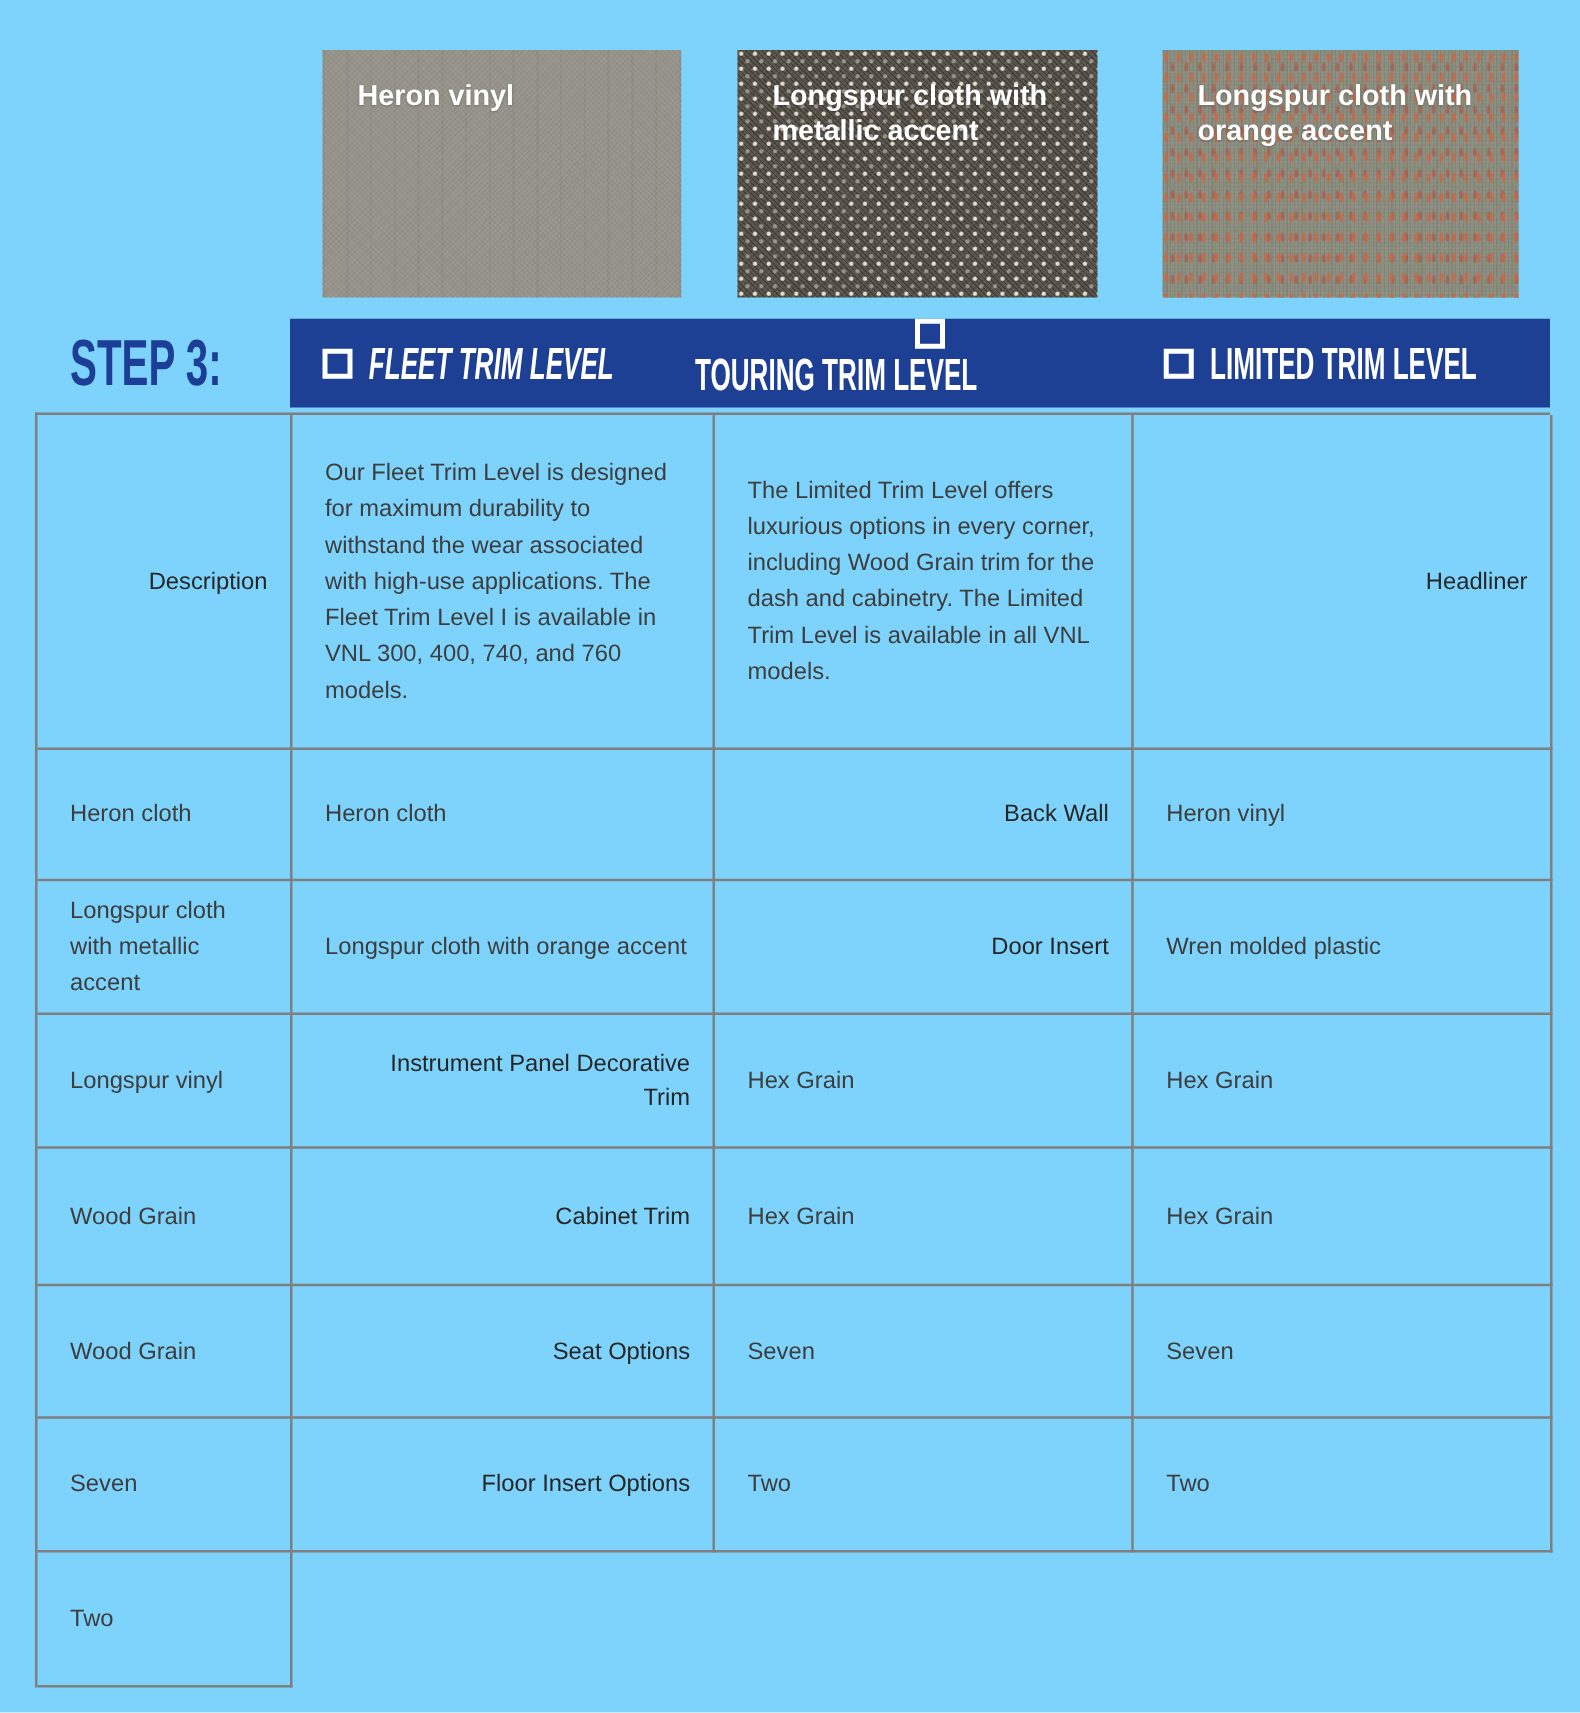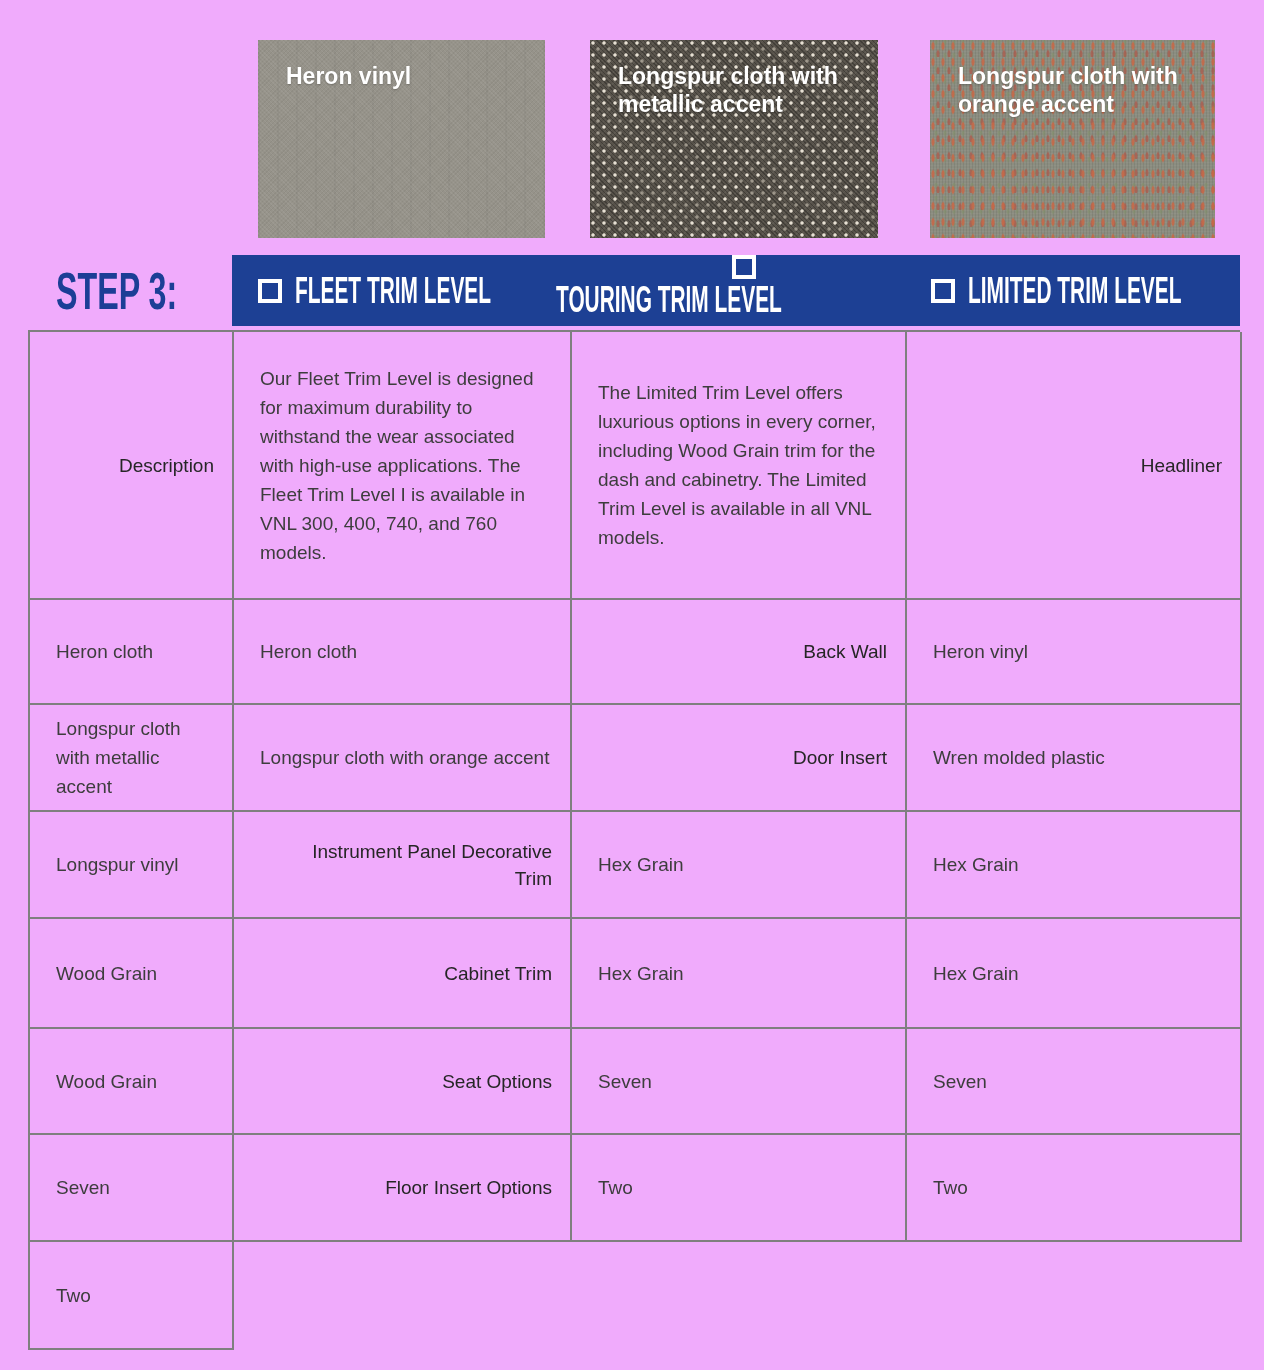--- a/index.html
+++ b/index.html
@@ -1,21 +1,21 @@
 <!DOCTYPE html>
 <html><head>
 <meta charset="utf-8">
 <style>
   * { margin:0; padding:0; box-sizing:border-box; }
   html,body { background:#ffffff; }
   body { font-family:"Liberation Sans", sans-serif; }
   .page {
     position:relative;
     width:1264px; height:1370px;
-    background:#f0abfc;
+    background:#7dd3fc;
     overflow:hidden;
   }
 
   
   .swatch { position:absolute; top:40px; height:198px; }
   .swatch-label {
     position:absolute; left:28px; top:22px;
     color:#ffffff; font-weight:bold; font-size:23px; line-height:28px;
     white-space:pre-line;
     text-shadow:0 1px 2px rgba(0,0,0,.25);
@@ -58,21 +58,21 @@
     transform:scaleX(.62); transform-origin:left center;
     white-space:nowrap; letter-spacing:0px;
   }
 
   
   .header-bar {
     position:absolute; left:232px; top:255px; width:1008px; height:71px;
     background:#1d4094; display:flex;
   }
   .header-col { display:flex; align-items:center; padding-left:26px; }
-  .header-col.c1 { width:338px; }
+  .header-col.c1 { width:338px;font-style:italic; }
   .header-col.c2 { width:335px;flex-direction:column; }
   .header-col.c3 { width:335px; }
   .checkbox {
     width:24px; height:24px; border:4px solid #ffffff;
     flex:0 0 auto; margin-right:13px; background:transparent;
   }
   .header-text {
     color:#ffffff; font-weight:bold; font-size:36px; white-space:nowrap;
     transform:scaleX(.58); transform-origin:left center;
   }

